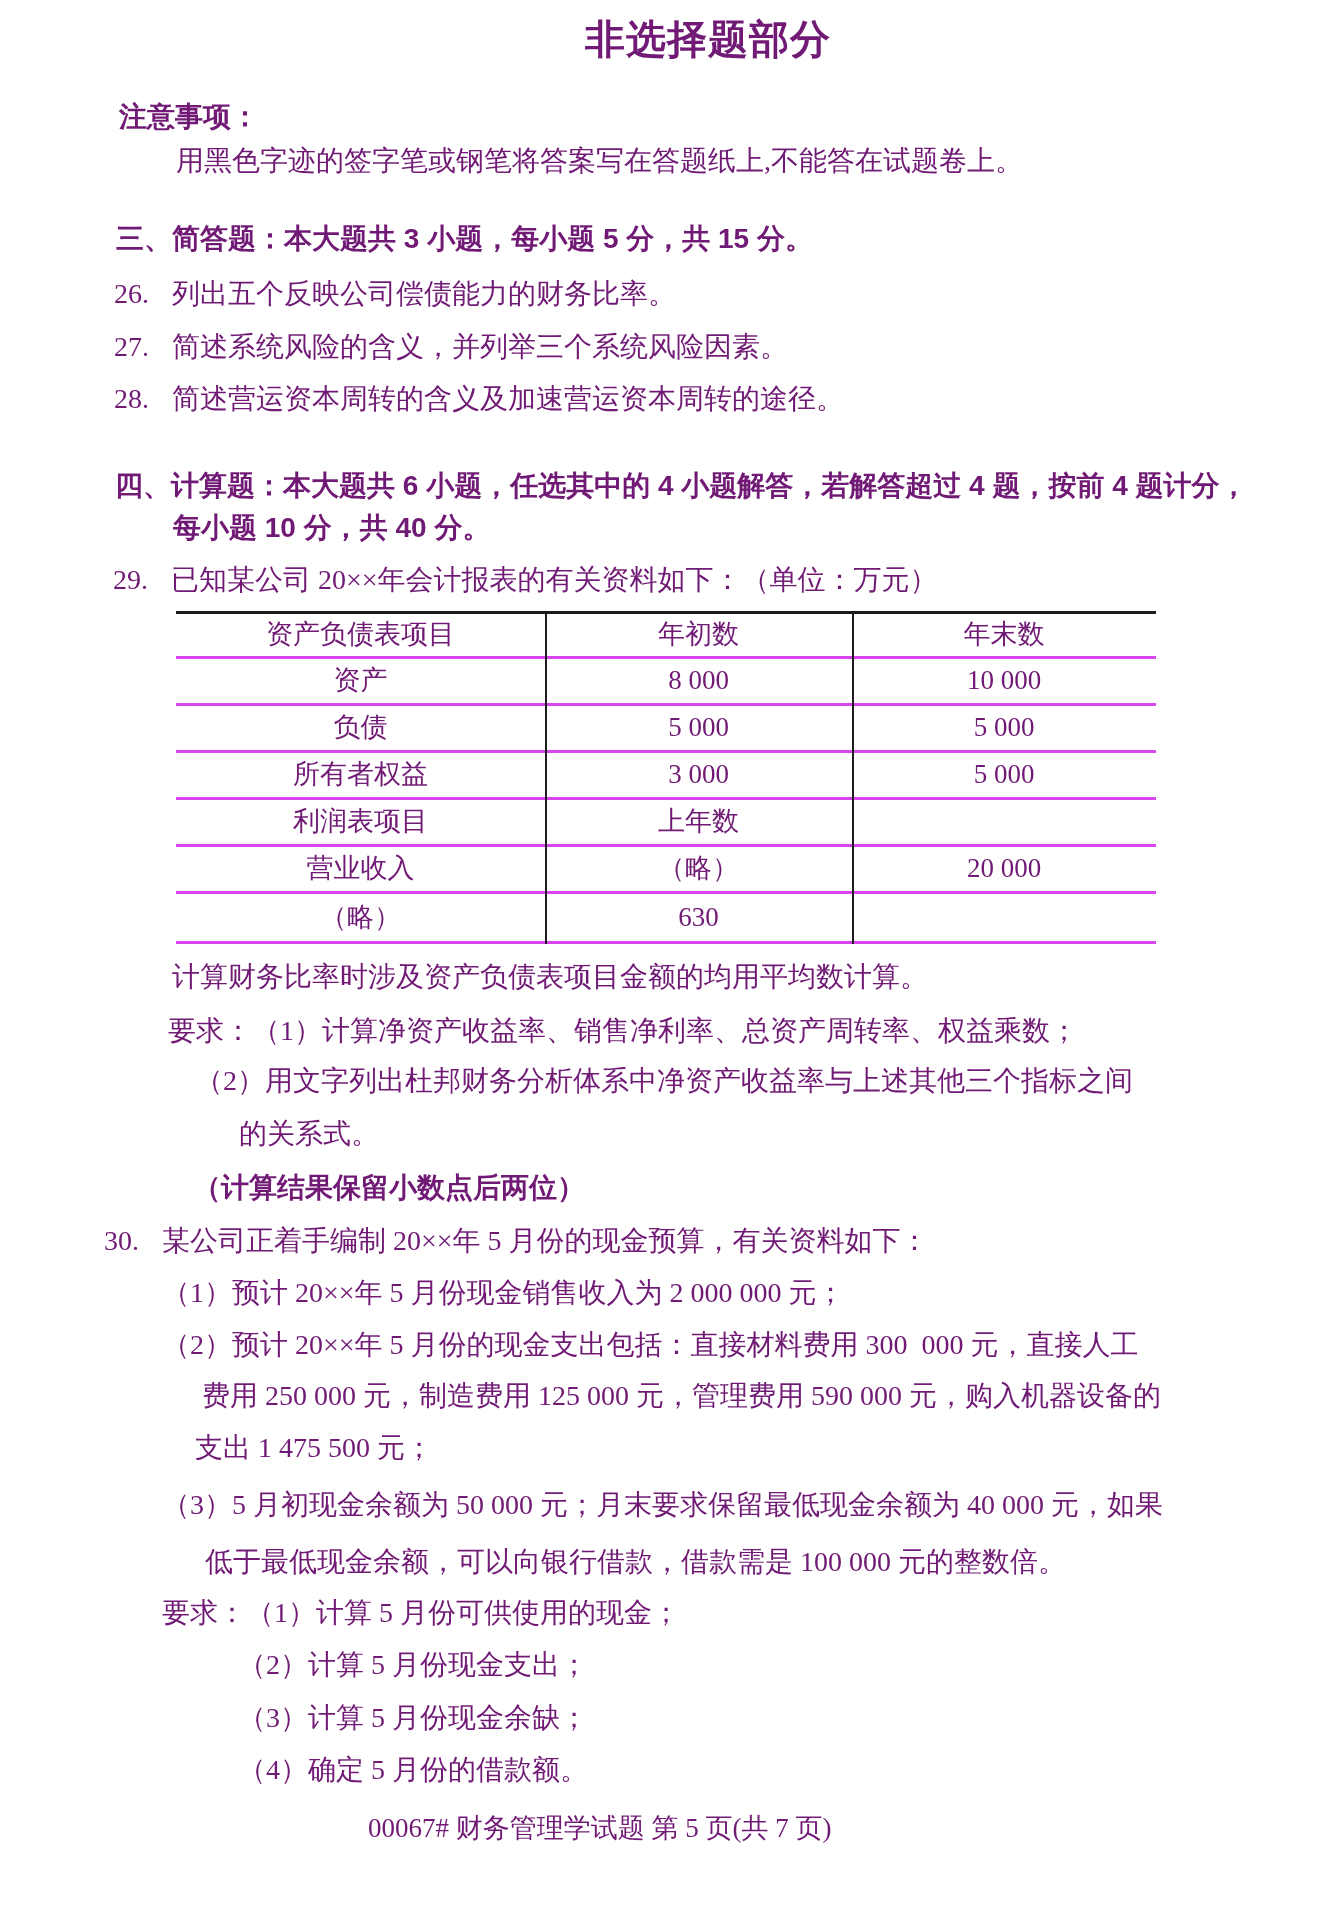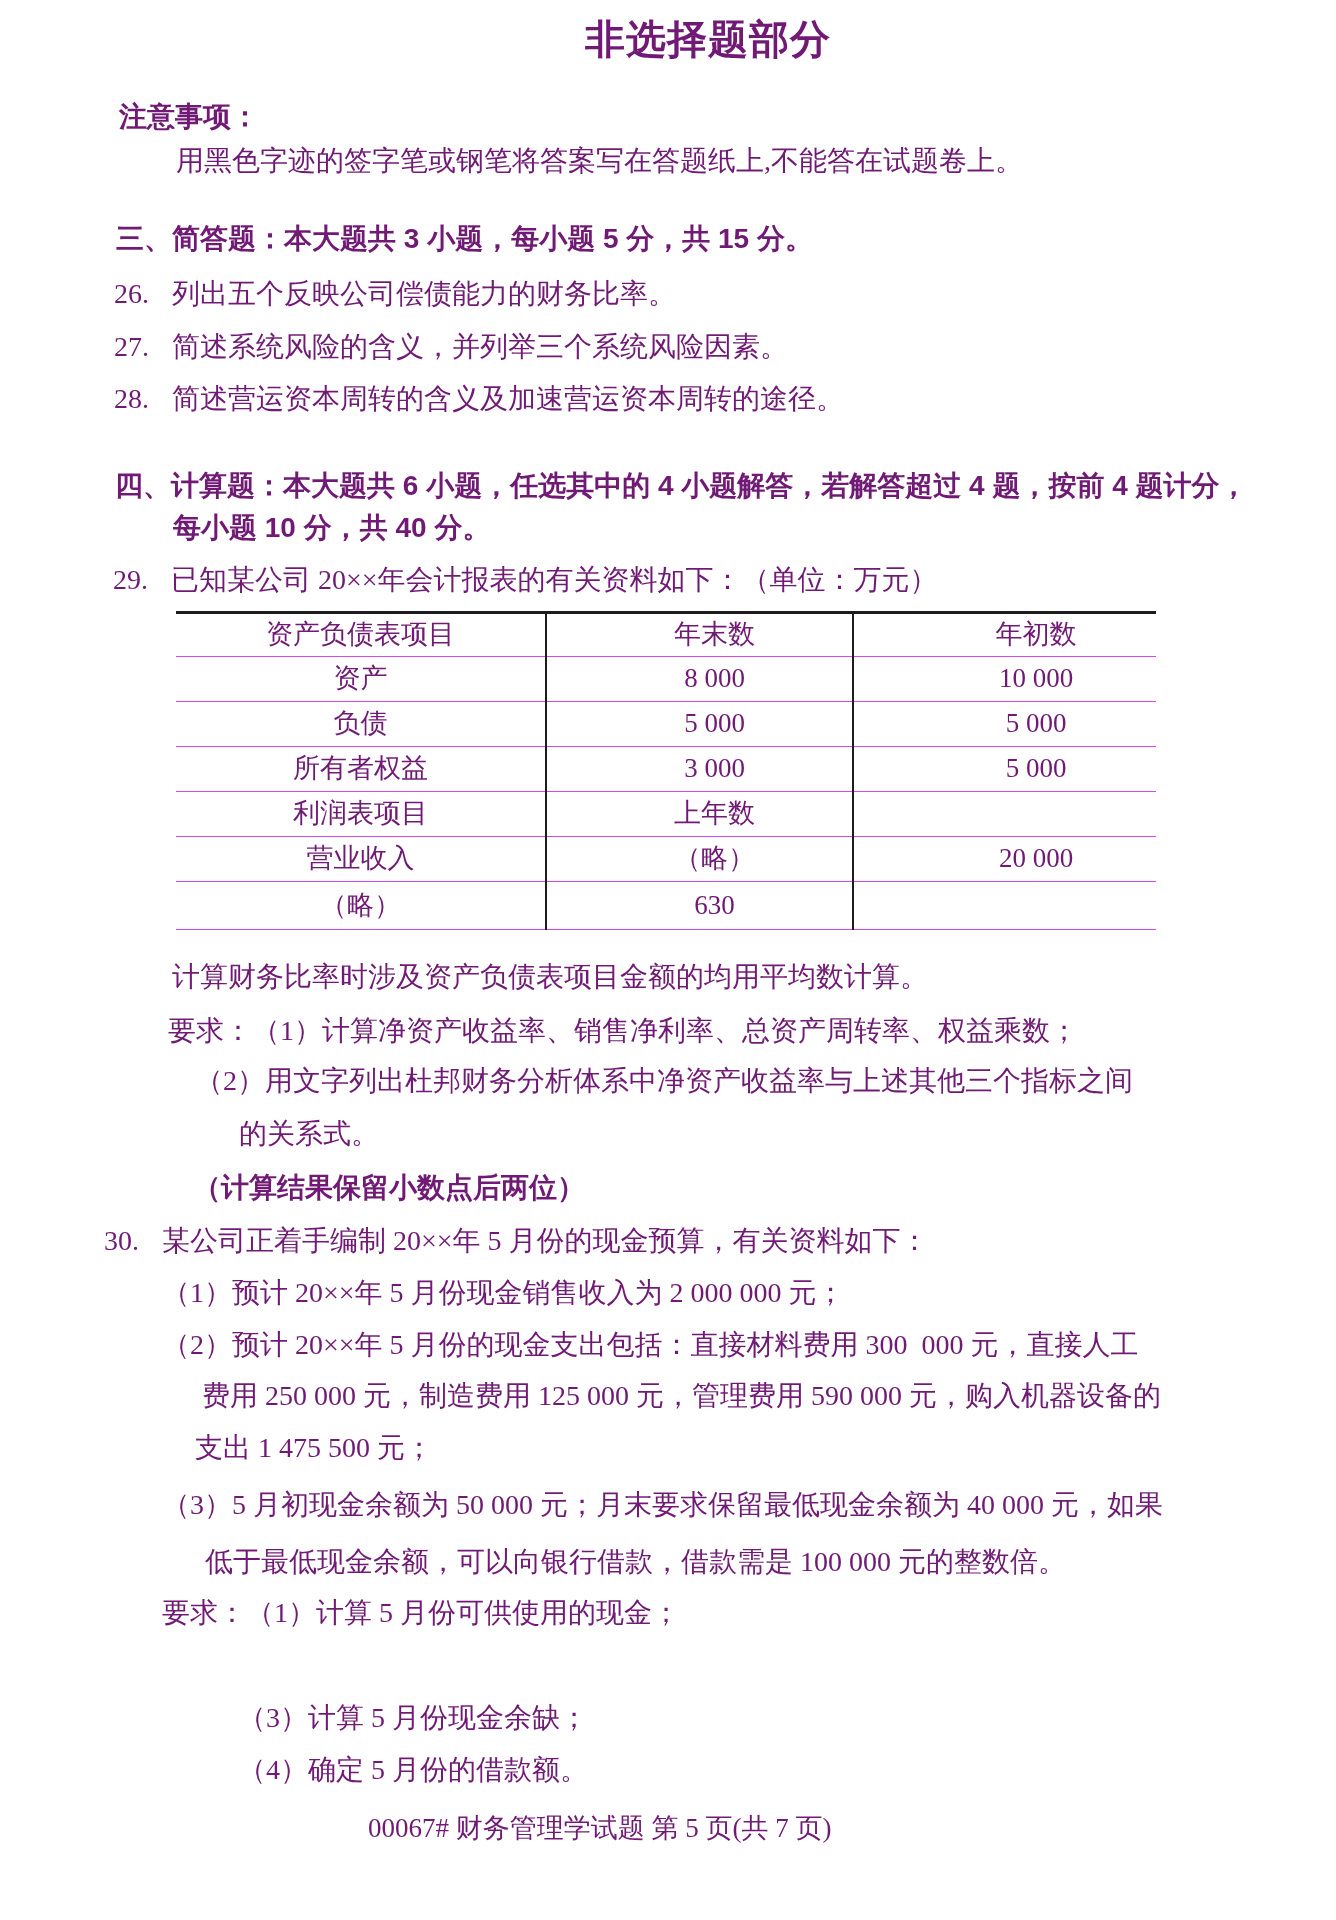--- a/index.html
+++ b/index.html
@@ -26,21 +26,21 @@
   .t-s3-heading{left:116px;top:222px;}
   .t-q26{left:114px;top:277px;}
   .t-q27{left:114px;top:330px;}
   .t-q28{left:114px;top:382px;}
 
   .t-s4-heading1{left:115px;top:469px;}
   .t-s4-heading2{left:173px;top:511px;}
   .t-q29{left:113px;top:563px;}
 
   .fin-table{position:absolute;left:176px;top:611px;width:980px;border-top:3px solid #1c1c1c;}
-  .frow{display:grid;grid-template-columns:369px 307px 304px;height:44px;border-bottom:1px solid #d946ef;gap:16px;}
+  .frow{display:grid;grid-template-columns:369px 307px 304px;height:44px;border-bottom:3px solid #d946ef;}
   .frow.fhead{height:42px;}
   .frow.flast{height:47px;}
   .fcell{display:flex;align-items:center;justify-content:center;font-size:27px;white-space:pre;}
   .vline{position:absolute;top:0;bottom:0;width:2px;background:#1c1c1c;}
   .v1{left:369px;}
   .v2{left:676px;}
 
   .t-q29-note{left:172px;top:960px;}
   .t-q29-req1{left:168px;top:1014px;}
   .t-q29-req2{left:195px;top:1064px;}
@@ -80,22 +80,22 @@
   <div class="line t-s4-heading1 hei">四、计算题：本大题共 6 小题，任选其中的 4 小题解答，若解答超过 4 题，按前 4 题计分，</div>
   <div class="line t-s4-heading2 hei">每小题 10 分，共 40 分。</div>
 
   <div class="line t-q29 song"><span class="qno">29.</span><span>已知某公司 20××年会计报表的有关资料如下：（单位：万元）</span></div>
 
   <div class="fin-table">
     <div class="vline v1"></div>
     <div class="vline v2"></div>
     <div class="frow fhead">
       <div class="fcell">资产负债表项目</div>
+      <div class="fcell">年初数</div>
       <div class="fcell">年末数</div>
-      <div class="fcell">年初数</div>
     </div>
     <div class="frow">
       <div class="fcell">资产</div>
       <div class="fcell">8 000</div>
       <div class="fcell">10 000</div>
     </div>
     <div class="frow">
       <div class="fcell">负债</div>
       <div class="fcell">5 000</div>
       <div class="fcell">5 000</div>
@@ -127,18 +127,19 @@
   <div class="line t-q29-reqnote hei">（计算结果保留小数点后两位）</div>
 
   <div class="line t-q30 song"><span class="qno">30.</span><span>某公司正着手编制 20××年 5 月份的现金预算，有关资料如下：</span></div>
   <div class="line t-q30-i1 song">（1）预计 20××年 5 月份现金销售收入为 2 000 000 元；</div>
   <div class="line t-q30-i2a song">（2）预计 20××年 5 月份的现金支出包括：直接材料费用 300  000 元，直接人工</div>
   <div class="line t-q30-i2b song">费用 250 000 元，制造费用 125 000 元，管理费用 590 000 元，购入机器设备的</div>
   <div class="line t-q30-i2c song">支出 1 475 500 元；</div>
   <div class="line t-q30-i3a song">（3）5 月初现金余额为 50 000 元；月末要求保留最低现金余额为 40 000 元，如果</div>
   <div class="line t-q30-i3b song">低于最低现金余额，可以向银行借款，借款需是 100 000 元的整数倍。</div>
   <div class="line t-q30-req1 song">要求：（1）计算 5 月份可供使用的现金；</div>
+  <div class="line t-q30-req2 song">（2）计算 5 月份现金支出；</div>
   <div class="line t-q30-req3 song">（3）计算 5 月份现金余缺；</div>
   <div class="line t-q30-req4 song">（4）确定 5 月份的借款额。</div>
 
   <div class="line t-footer song">00067# 财务管理学试题 第 5 页(共 7 页)</div>
 
 </div>
 
 </body></html>

